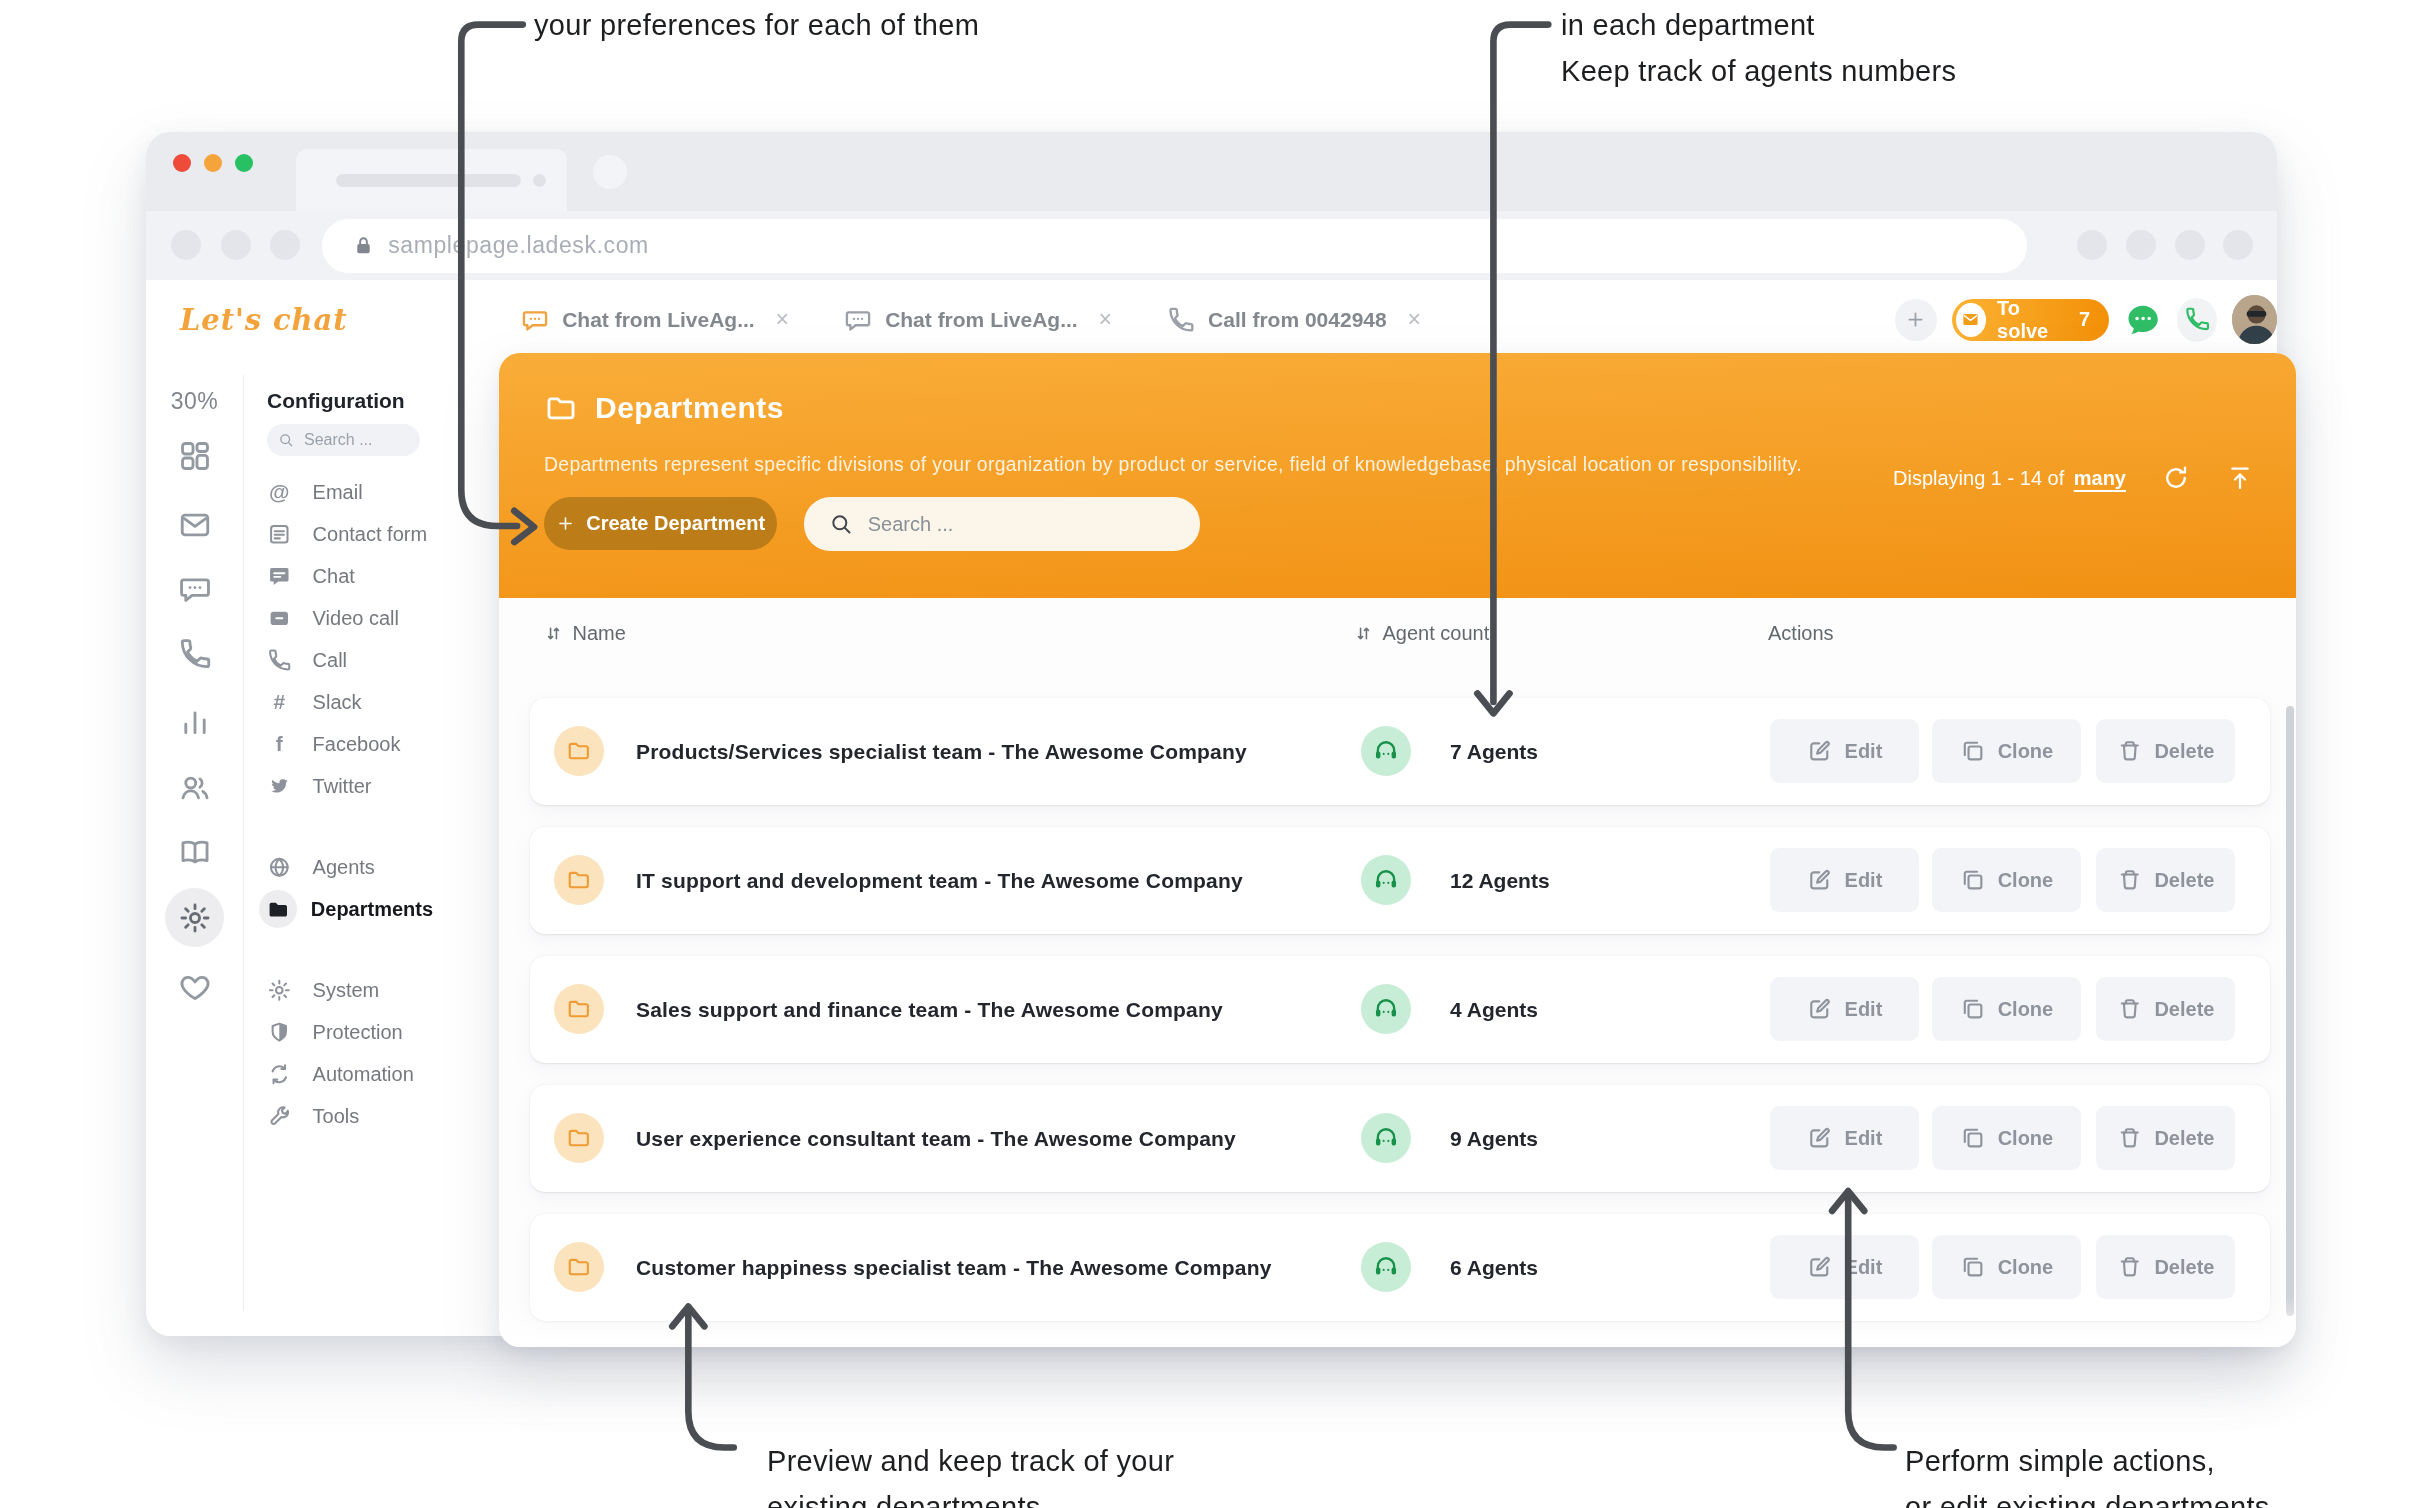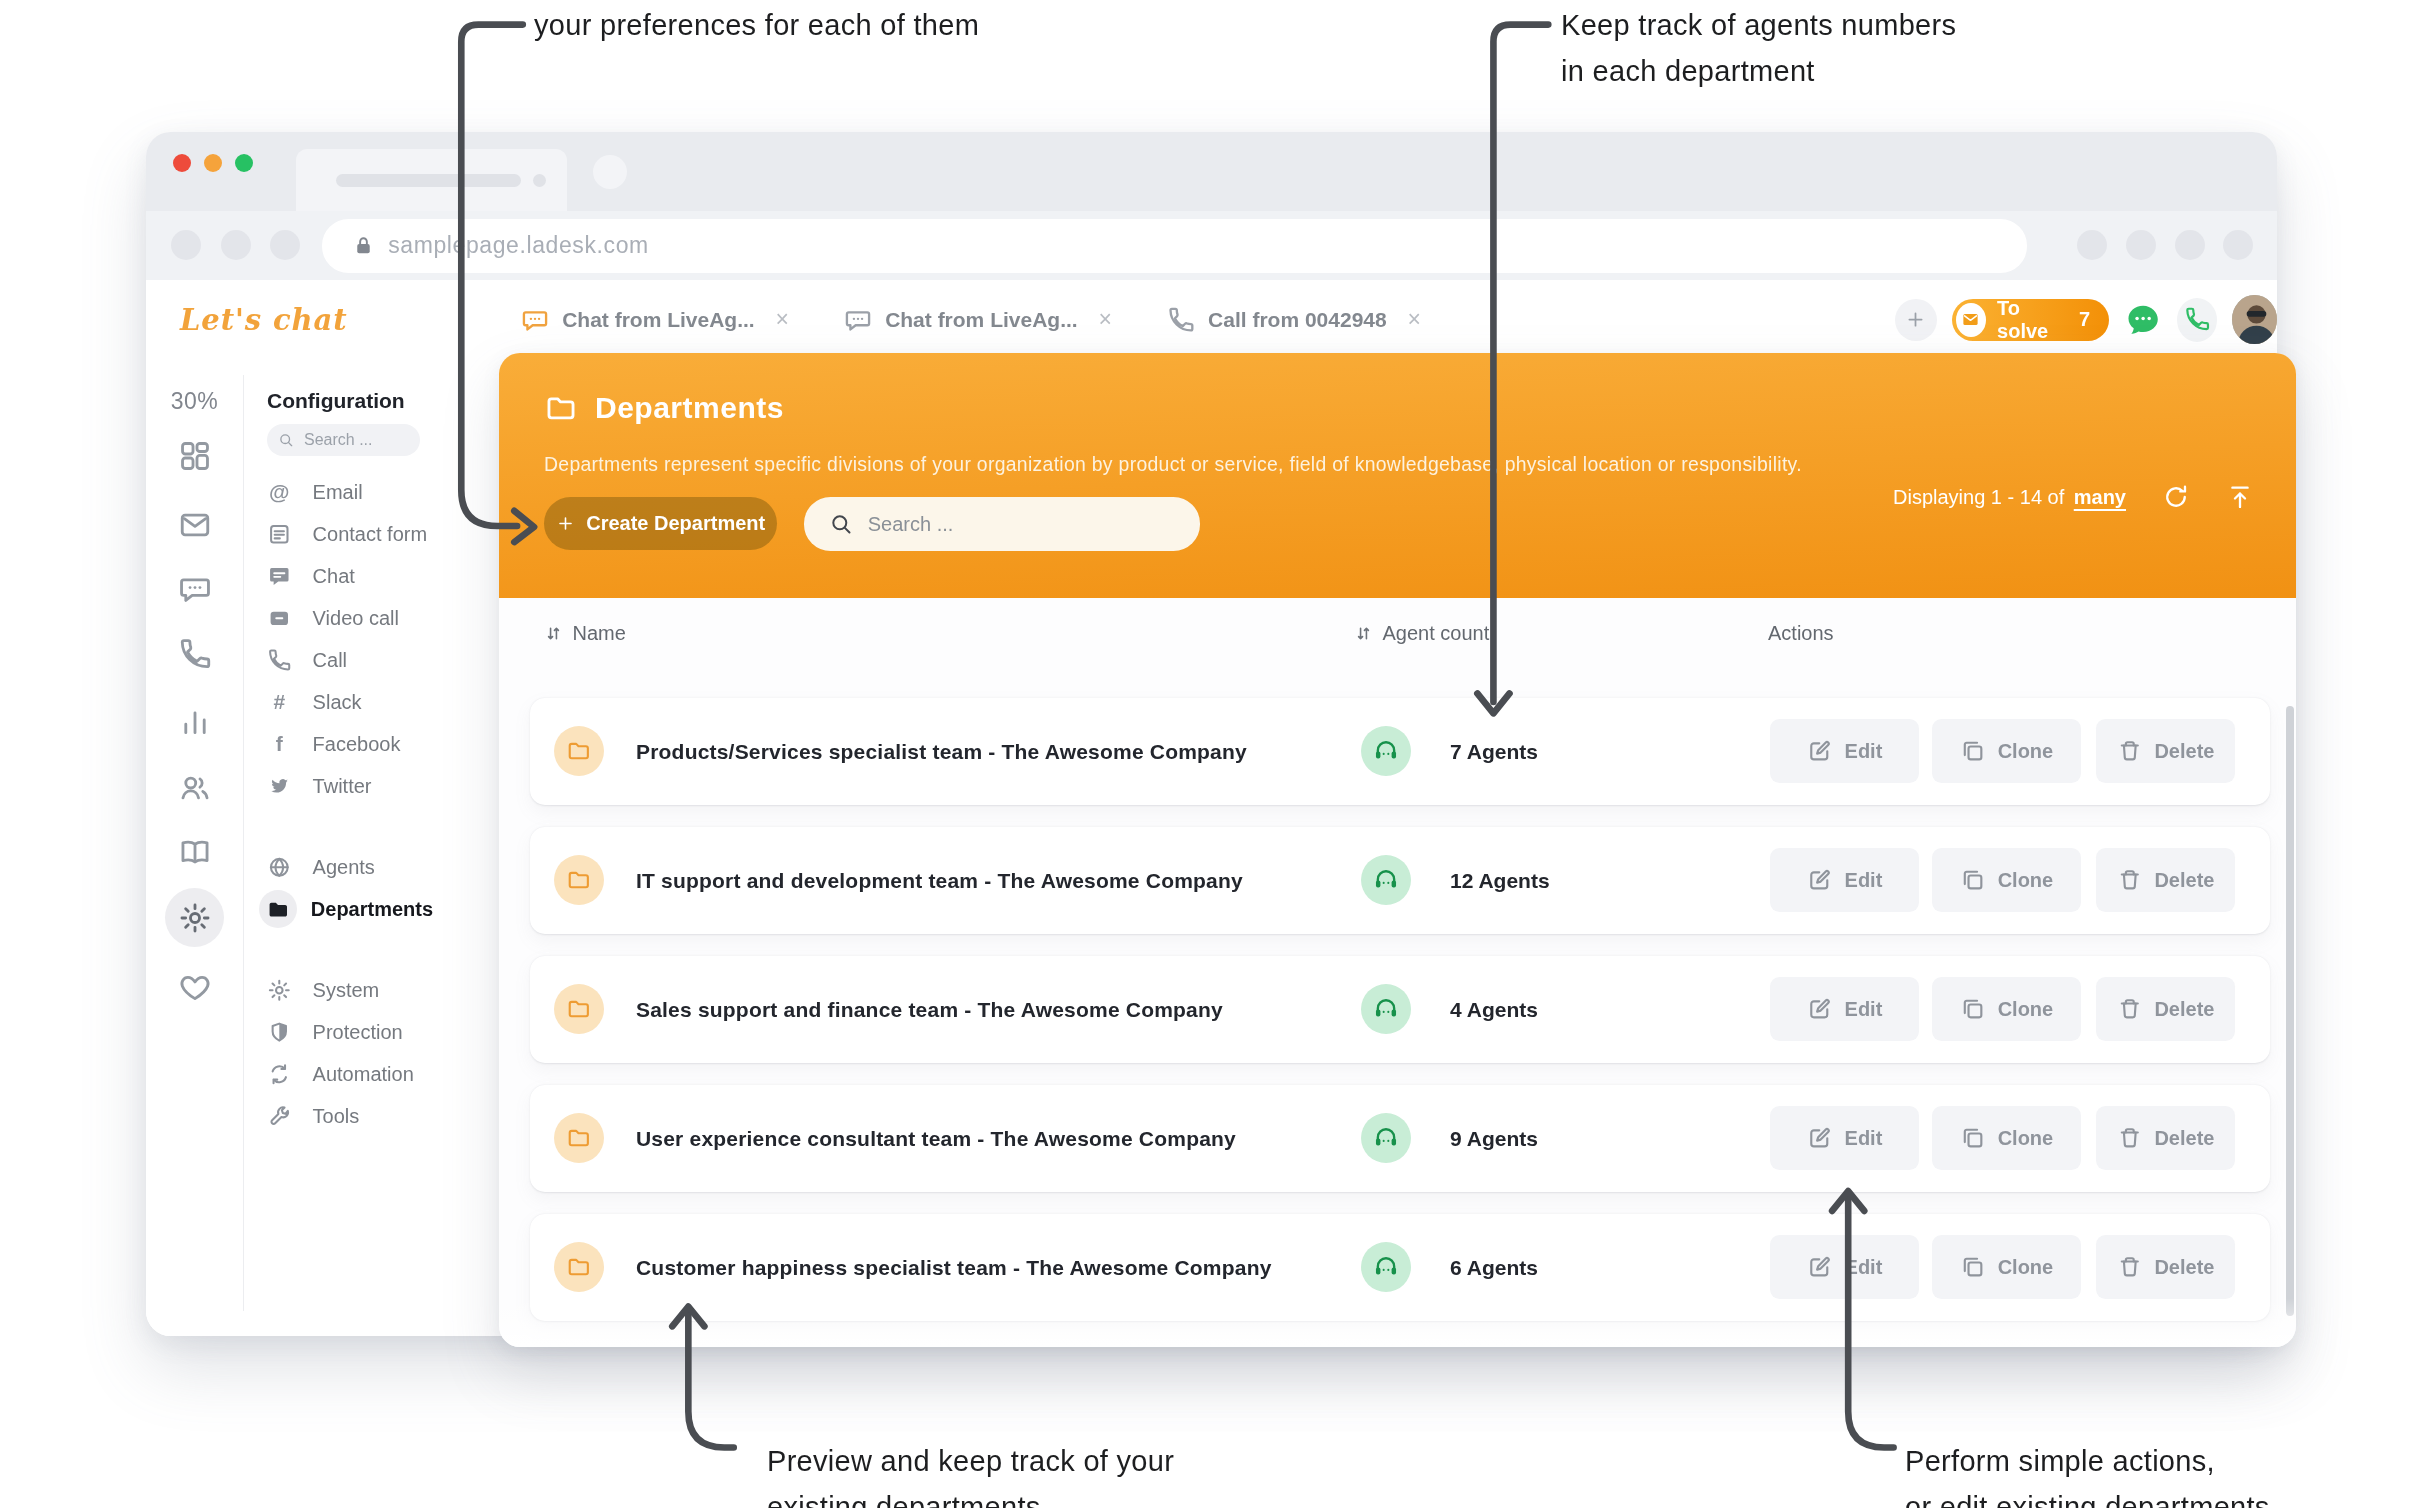--- a/index.html
+++ b/index.html
@@ -99,21 +99,21 @@
               background:rgba(96,74,8,.38);color:#fff;font-size:20px;font-weight:700;
               display:flex;align-items:center;justify-content:center;gap:11.4px;border:0;cursor:pointer;
               font-family:"Liberation Sans",sans-serif;}
   .create-btn .icn{width:19px;height:19px;}
   .banner-search{position:absolute;left:305px;top:144px;width:396px;height:54px;border-radius:26.5px;background:#fcf6ea;
                  display:flex;align-items:center;padding-left:24.6px;gap:13.2px;box-sizing:border-box;}
   .banner-search .icn{width:24px;height:24px;color:#42464d;}
   .banner-search input{border:0;background:transparent;outline:none;width:303px;font-size:20px;color:#5a6068;
                        font-family:"Liberation Sans",sans-serif;}
   .banner-search input::placeholder{color:#8a9097;}
-  .banner-meta{position:absolute;right:42px;top:128px;height:32px;display:flex;align-items:center;font-size:20px;}
+  .banner-meta{position:absolute;right:42px;top:109px;height:32px;display:flex;align-items:center;font-size:20px;}
   .banner-meta .many{color:#fff;font-weight:600;text-decoration:underline;text-underline-offset:4.7px;margin-left:9.5px;cursor:pointer;}
   .banner-meta .icn{width:28px;height:28px;color:#fff;cursor:pointer;}
   .meta-gap{width:36px;}
 
   .thead{position:relative;height:70px;background:#fdfdfe;}
   .th{position:absolute;top:0;height:70px;display:flex;align-items:center;gap:9.5px;color:#63686f;font-size:20px;cursor:pointer;}
   .th .icn{width:19px;height:19px;color:#6d7279;}
   .th-name{left:45px;} .th-agents{left:855px;} .th-actions{left:1269px;cursor:default;}
 
   .rows{position:relative;padding:30px 25.6px 0 31px;}
@@ -137,22 +137,22 @@
 </style>
 </head>
 <body>
 
 <div class="stage">
 
   <div class="annotation ann-tl">
       <div>your preferences for each of them</div>
   </div>
   <div class="annotation ann-tr">
-    <div>Keep track of agents numbers</div>
-      <div>in each department</div>
+    <div>in each department</div>
+      <div>Keep track of agents numbers</div>
   </div>
   <div class="annotation ann-bl">
     <div>Preview and keep track of your</div>
       <div>existing departments</div>
   </div>
   <div class="annotation ann-br">
     <div>Perform simple actions,</div>
       <div>or edit existing departments</div>
   </div>
 

